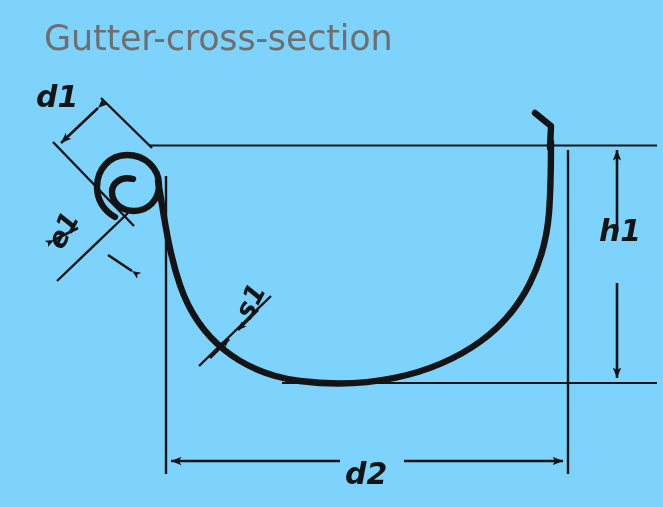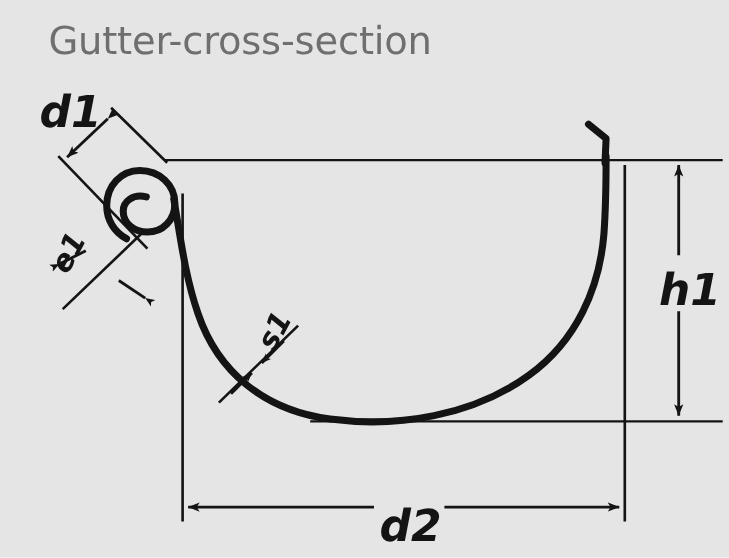--- a/index.html
+++ b/index.html
@@ -7,21 +7,21 @@
     padding: 0;
     background: #ffffff;
   }
   body {
     font-family: "DejaVu Sans", sans-serif;
   }
   #canvas {
     position: relative;
     width: 663px;
     height: 507px;
-    background: #e5e5e5;
+    background: #7dd3fc;
     overflow: hidden;
   }
   #drawing {
     position: absolute;
     left: 0;
     top: 0;
     width: 663px;
     height: 507px;
   }
   .title-text {
@@ -33,42 +33,42 @@
     font-weight: 400;
     color: #6f6f6f;
     letter-spacing: -0.2px;
     white-space: nowrap;
   }
   .dim-label {
     position: absolute;
     font-family: "DejaVu Sans", sans-serif;
     font-style: italic;
     font-weight: 600;
-    font-size: 40px;
+    font-size: 30px;
     color: #141414;
     white-space: nowrap;
     line-height: 1;
   }
   .dim-label.small {
     font-size: 27px;
   }
   #label-d1 { left: 36px; top: 82px; }
   #label-e1 {
     left: 42px;
     top: 240px;
     transform: rotate(-62deg);
     transform-origin: left top;
   }
   #label-s1 {
     left: 230px;
     top: 310px;
     transform: rotate(-62deg);
     transform-origin: left top;
   }
-  #label-h1 { left: 599px; top: 244px; }
+  #label-h1 { left: 599px; top: 216px; }
   #label-d2 { left: 345px; top: 459px; }
 </style>
 </head>
 <body>
 
 <div id="canvas">
 
   <svg id="drawing" viewBox="0 0 663 507">
     <defs>
       <marker id="arrowFill" markerWidth="11" markerHeight="9" refX="10.5" refY="4.5" orient="auto" markerUnits="userSpaceOnUse">

